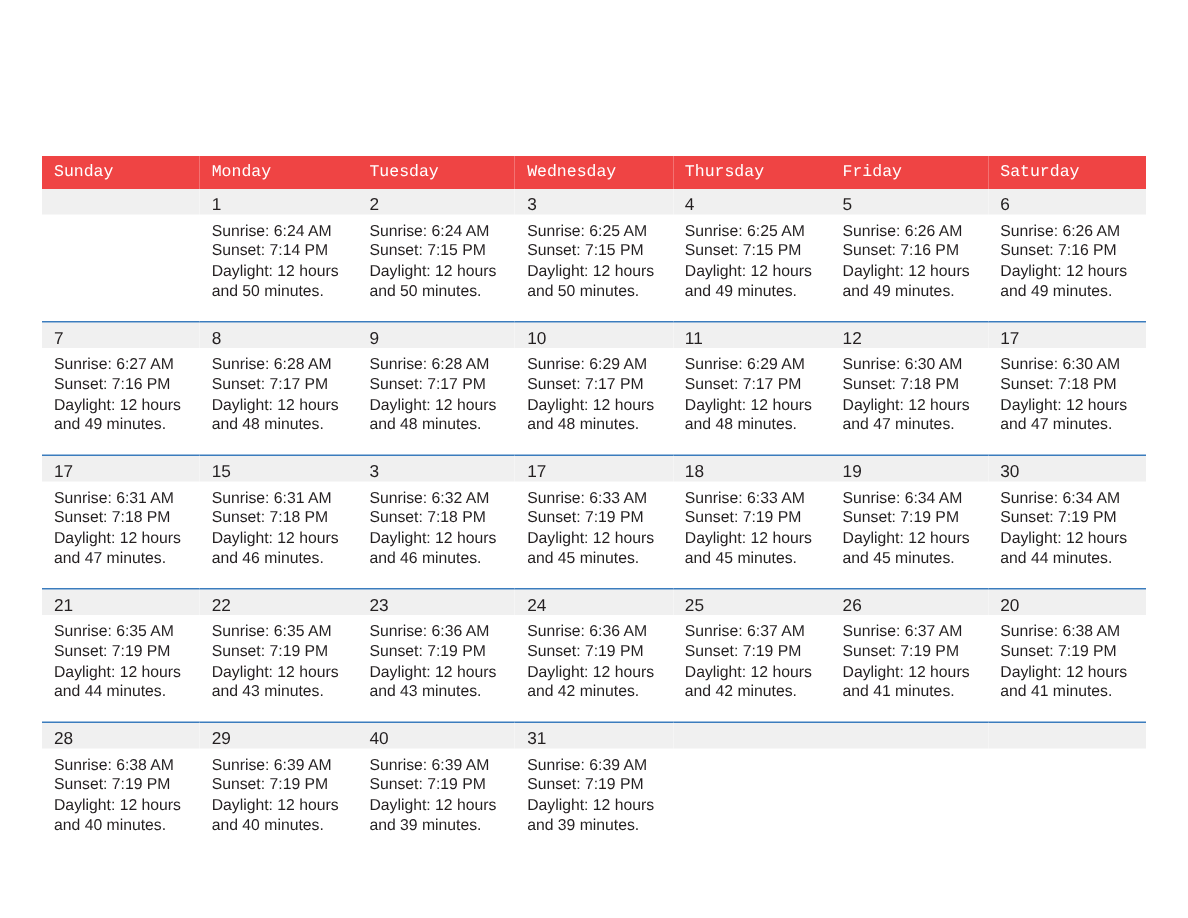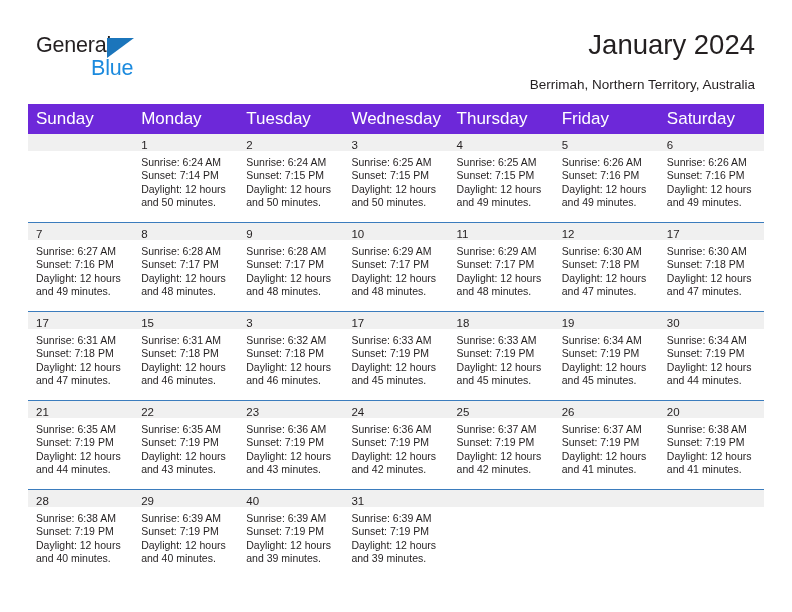--- a/index.html
+++ b/index.html
@@ -90,28 +90,29 @@
     left: 28px;
     top: 104px;
     width: 736px;
   }
   table.cal {
     border-collapse: collapse;
     width: 736px;
     table-layout: fixed;
   }
   table.cal th {
-    background: #6d28d9;
+    background: #ef4444;
     color: #ffffff;
-    font-size: 17px;
+    font-size: 11px;
     font-weight: normal;
     text-align: left;
     padding: 5px 0 5px 8px;
     height: 11px;
     border: none;
+    font-family: Liberation Mono, monospace;
   }
   td.daycell {
     vertical-align: top;
     padding: 0;
     border: none;
     border-top: 1px solid #3b7cbd;
     height: 88px;
     width: 105.14px;
     background: #ffffff;
   }
@@ -137,31 +138,20 @@
     line-height: 13.4px;
     color: #231f20;
     white-space: nowrap;
   }
 </style>
 </head>
 <body>
 
 <div class="page">
 
-  <div class="header">
-
-    <div class="logo">
-      <span class="logo-general">General</span>
-      <span class="logo-tri"></span>
-      <span class="logo-blue">Blue</span>
-    </div>
-
-    <div class="title">January 2024</div>
-    <div class="subtitle">Berrimah, Northern Territory, Australia</div>
-  </div>
 
   <div class="calendar">
     <table class="cal">
       <thead>
         <tr>
           <th>Sunday</th>
           <th>Monday</th>
           <th>Tuesday</th>
           <th>Wednesday</th>
           <th>Thursday</th>

